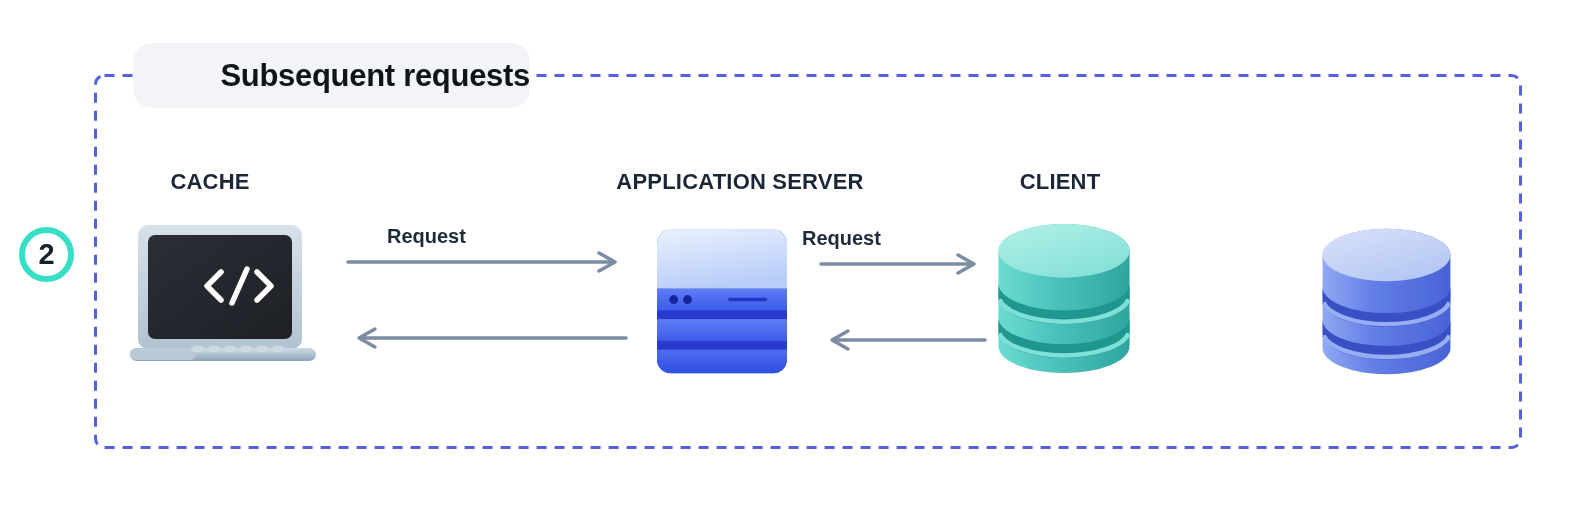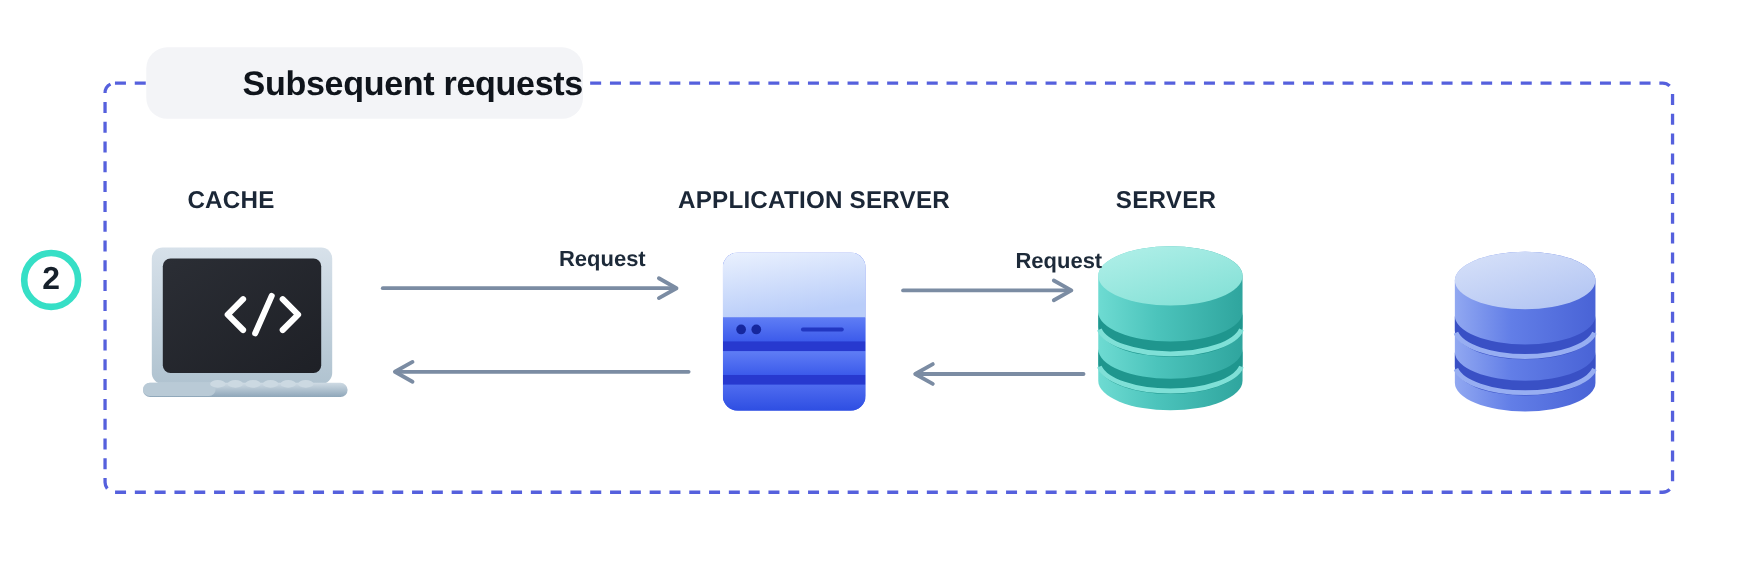--- a/index.html
+++ b/index.html
@@ -34,21 +34,21 @@
   #label-server   { left:615px; top:169px; width:250px; }
   #label-cache    { left:960px; top:169px; width:200px; }
   #label-database { left:1290px; top:169px; width:200px; }
 
   #icon-client   { left:128px; top:222px; }
   #icon-server   { left:657px; top:229px; }
   #icon-cache    { left:997px; top:220px; }
   #icon-database { left:1321px; top:225px; }
 
   .flow-label {
-    width:200px; text-align:right; font-weight:700; font-size:20px; color:#1d2a39;
+    width:200px; text-align:left; font-weight:700; font-size:20px; color:#1d2a39;
     white-space:nowrap;
   }
   #flow1-label { left:387px; top:225px; }
   #flow2-label { left:387px; top:297px; }
   #flow3-label { left:802px; top:227px; }
   #flow4-label { left:802px; top:297px; }
 
   #flow1-arrow { left:345px; top:249px; }
   #flow2-arrow { left:345px; top:325px; }
   #flow3-arrow { left:818px; top:251px; }
@@ -66,21 +66,21 @@
   <div class="abs title-pill">
     <span>Subsequent requests</span>
   </div>
 
   <div class="abs step-badge">
     <span>2</span>
   </div>
 
   <div class="abs node-label" id="label-client">CACHE</div>
   <div class="abs node-label" id="label-server">APPLICATION SERVER</div>
-  <div class="abs node-label" id="label-cache">SERVER</div>
+  <div class="abs node-label" id="label-cache">CLIENT</div>
 
   <svg class="abs" id="icon-client" width="190" height="142" viewBox="0 0 190 142">
     <defs>
       <linearGradient id="gFrame" x1="0" y1="0" x2="0" y2="1">
         <stop offset="0" stop-color="#d7e1ea"></stop>
           <stop offset="1" stop-color="#b0c3d0"></stop>
       </linearGradient>
       <linearGradient id="gScreen" x1="0" y1="0" x2="1" y2="1">
         <stop offset="0" stop-color="#2b2e35"></stop>
           <stop offset="1" stop-color="#1e2026"></stop>

